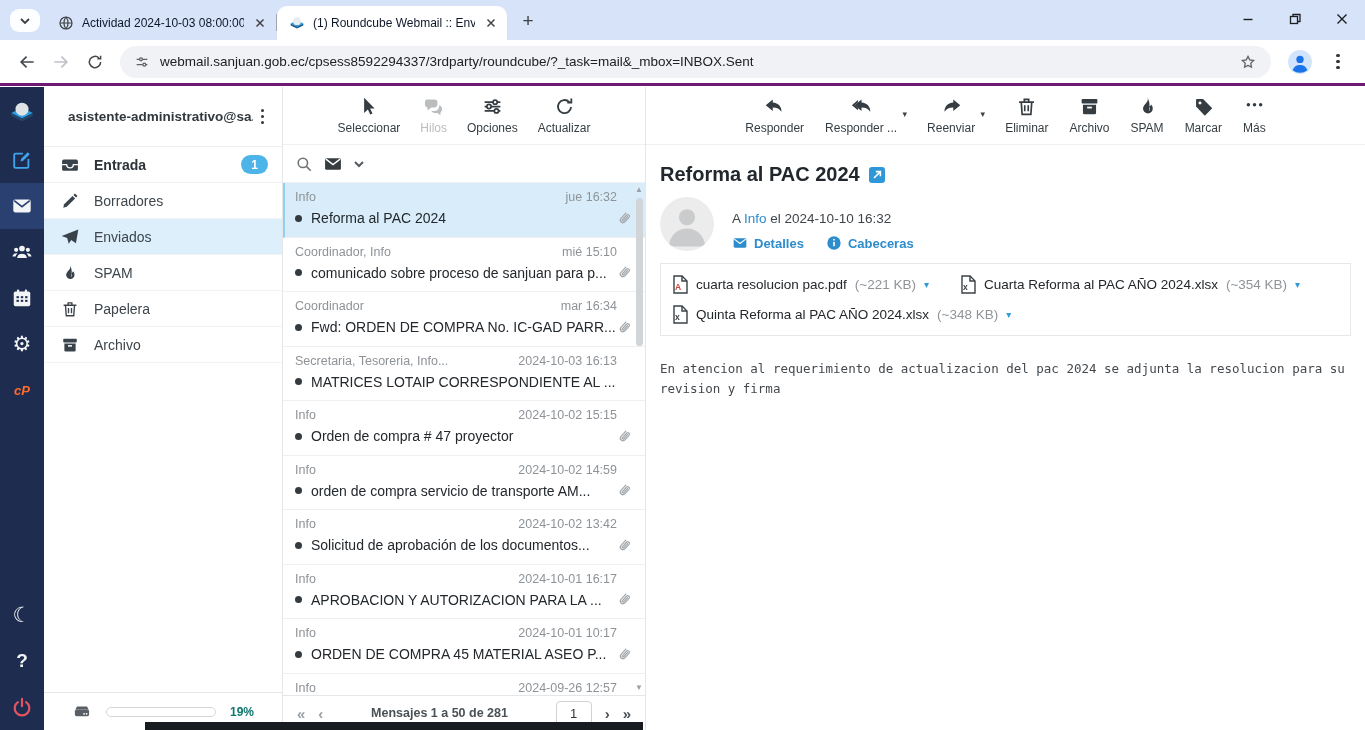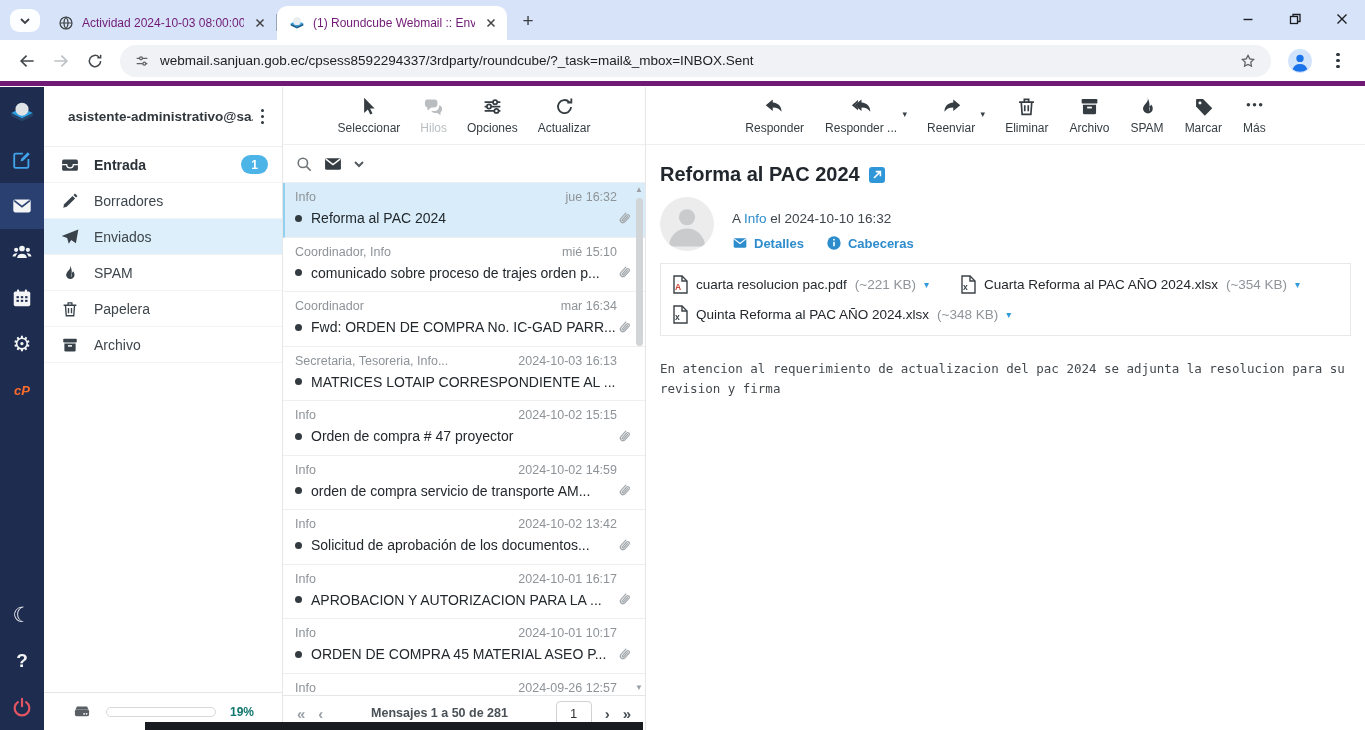--- a/index.html
+++ b/index.html
@@ -4,30 +4,30 @@
 <style>
   * { box-sizing: border-box; margin: 0; padding: 0; }
   html,body { width:1365px; height:730px; }
   body { font-family:"Liberation Sans", sans-serif; background:#fff; overflow:hidden; }
   .screen { position:relative; width:1365px; height:730px; overflow:hidden; background:#fff; }
 
   
   .titlebar { height:40px; background:#d7e3f9; display:flex; align-items:flex-end; position:relative; }
   .tab-search { position:absolute; left:10px; top:9px; width:30px; height:23px; background:#fdfeff; border-radius:9px; display:flex; align-items:center; justify-content:center; color:#3c4043; }
   .tabs { display:flex; align-items:flex-end; margin-left:46px; height:40px; }
-  .tab { width:230px; height:34px; display:flex; align-items:center; gap:8px; padding:0 8px 0 12px; font-size:12px; color:#701a75; }
+  .tab { width:230px; height:34px; display:flex; align-items:center; gap:8px; padding:0 8px 0 12px; font-size:12px; color:#0f172a; }
   .tab.active { background:#fff; border-radius:10px 10px 0 0; }
   .tab .tab-title { flex:1; white-space:nowrap; overflow:hidden; }
   .tab .tab-close { display:flex; align-items:center; justify-content:center; width:16px; height:16px; border-radius:50%; color:#444; }
   .tab-sep { width:1px; height:17px; background:#9aa6b8; margin-bottom:9px; }
   .newtab { width:26px; height:26px; margin:0 0 6px 8px; display:flex; align-items:center; justify-content:center; font-size:19px; color:#3c4043; }
   .wincontrols { position:absolute; right:0; top:0; height:40px; display:flex; }
   .winbtn { width:47px; height:38px; display:flex; align-items:center; justify-content:center; color:#1c1e21; }
 
-  .navbar { height:46px; background:#fff; border-bottom:5px solid #701a75; display:flex; align-items:center; padding:0 10px; }
+  .navbar { height:46px; background:#fff; border-bottom:3px solid #701a75; display:flex; align-items:center; padding:0 10px; }
   .navbtn { width:34px; height:34px; display:flex; align-items:center; justify-content:center; color:#44484c; }
   .navbtn.disabled { color:#bdc1c6; }
   .urlpill { flex:1; height:32px; background:#f0f2f5; border-radius:16px; margin:0 8px; display:flex; align-items:center; padding:0 14px; gap:10px; }
   .url-text { flex:1; font-size:13.5px; color:#202124; white-space:nowrap; overflow:hidden; }
   .pill-ico { color:#5f6368; display:flex; }
   .avatar-btn { width:26px; height:26px; margin:0 8px; }
 
   
   .app { position:absolute; top:87px; left:0; right:0; bottom:0; display:flex; }
 
@@ -445,21 +445,21 @@
               </svg>
             </span>
         </div>
         <div class="mrow">
           <div class="l1">
               <span>Coordinador, Info</span>
               <span>mié 15:10</span>
             </div>
           <div class="l2">
               <span class="dot"></span>
-              <span class="subj">comunicado sobre proceso de trajes orden p...</span>
+              <span class="subj">comunicado sobre proceso de sanjuan para p...</span>
             </div>
           <span class="clip">
               <svg class="i18" viewBox="0 0 24 24" fill="none" stroke="currentColor" stroke-width="1.7" stroke-linecap="round">
                 <path d="M8.5 4.5v9.5a3.5 3.5 0 0 0 7 0V6a2.2 2.2 0 0 0-4.4 0v8a1.1 1.1 0 0 0 2.2 0V6.5"></path>
               </svg>
             </span>
         </div>
         <div class="mrow">
           <div class="l1">
               <span>Coordinador</span>

